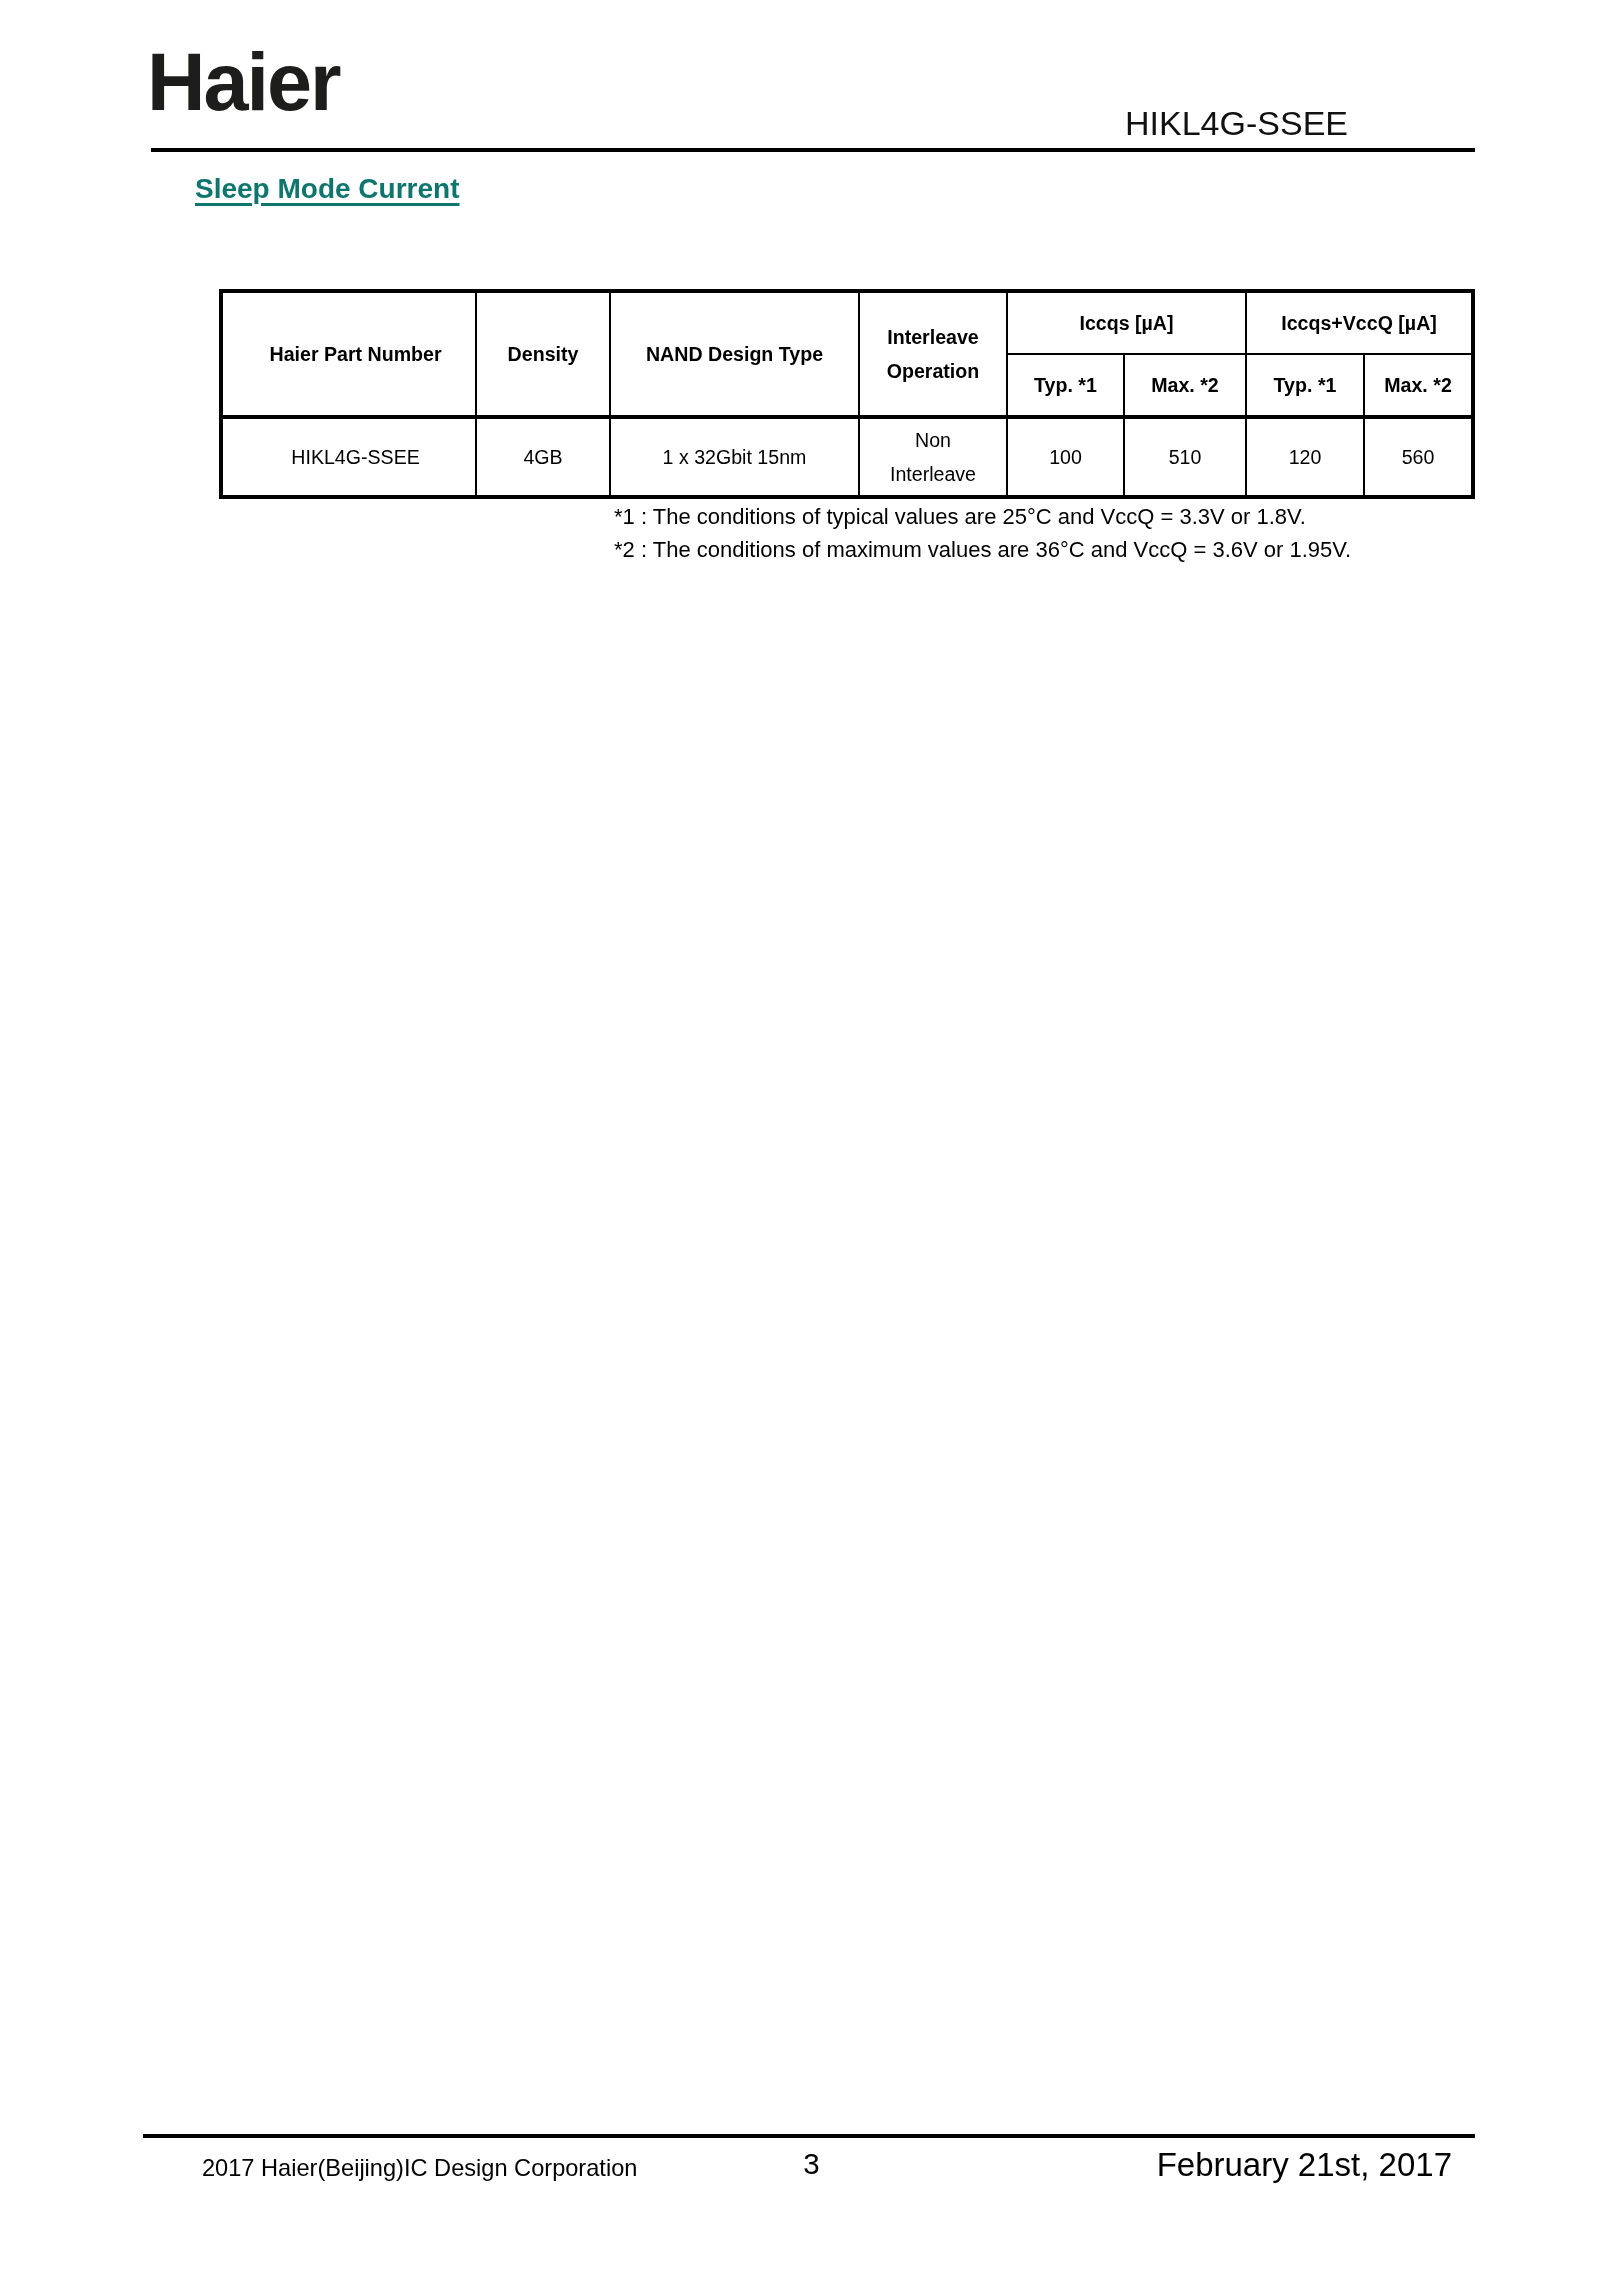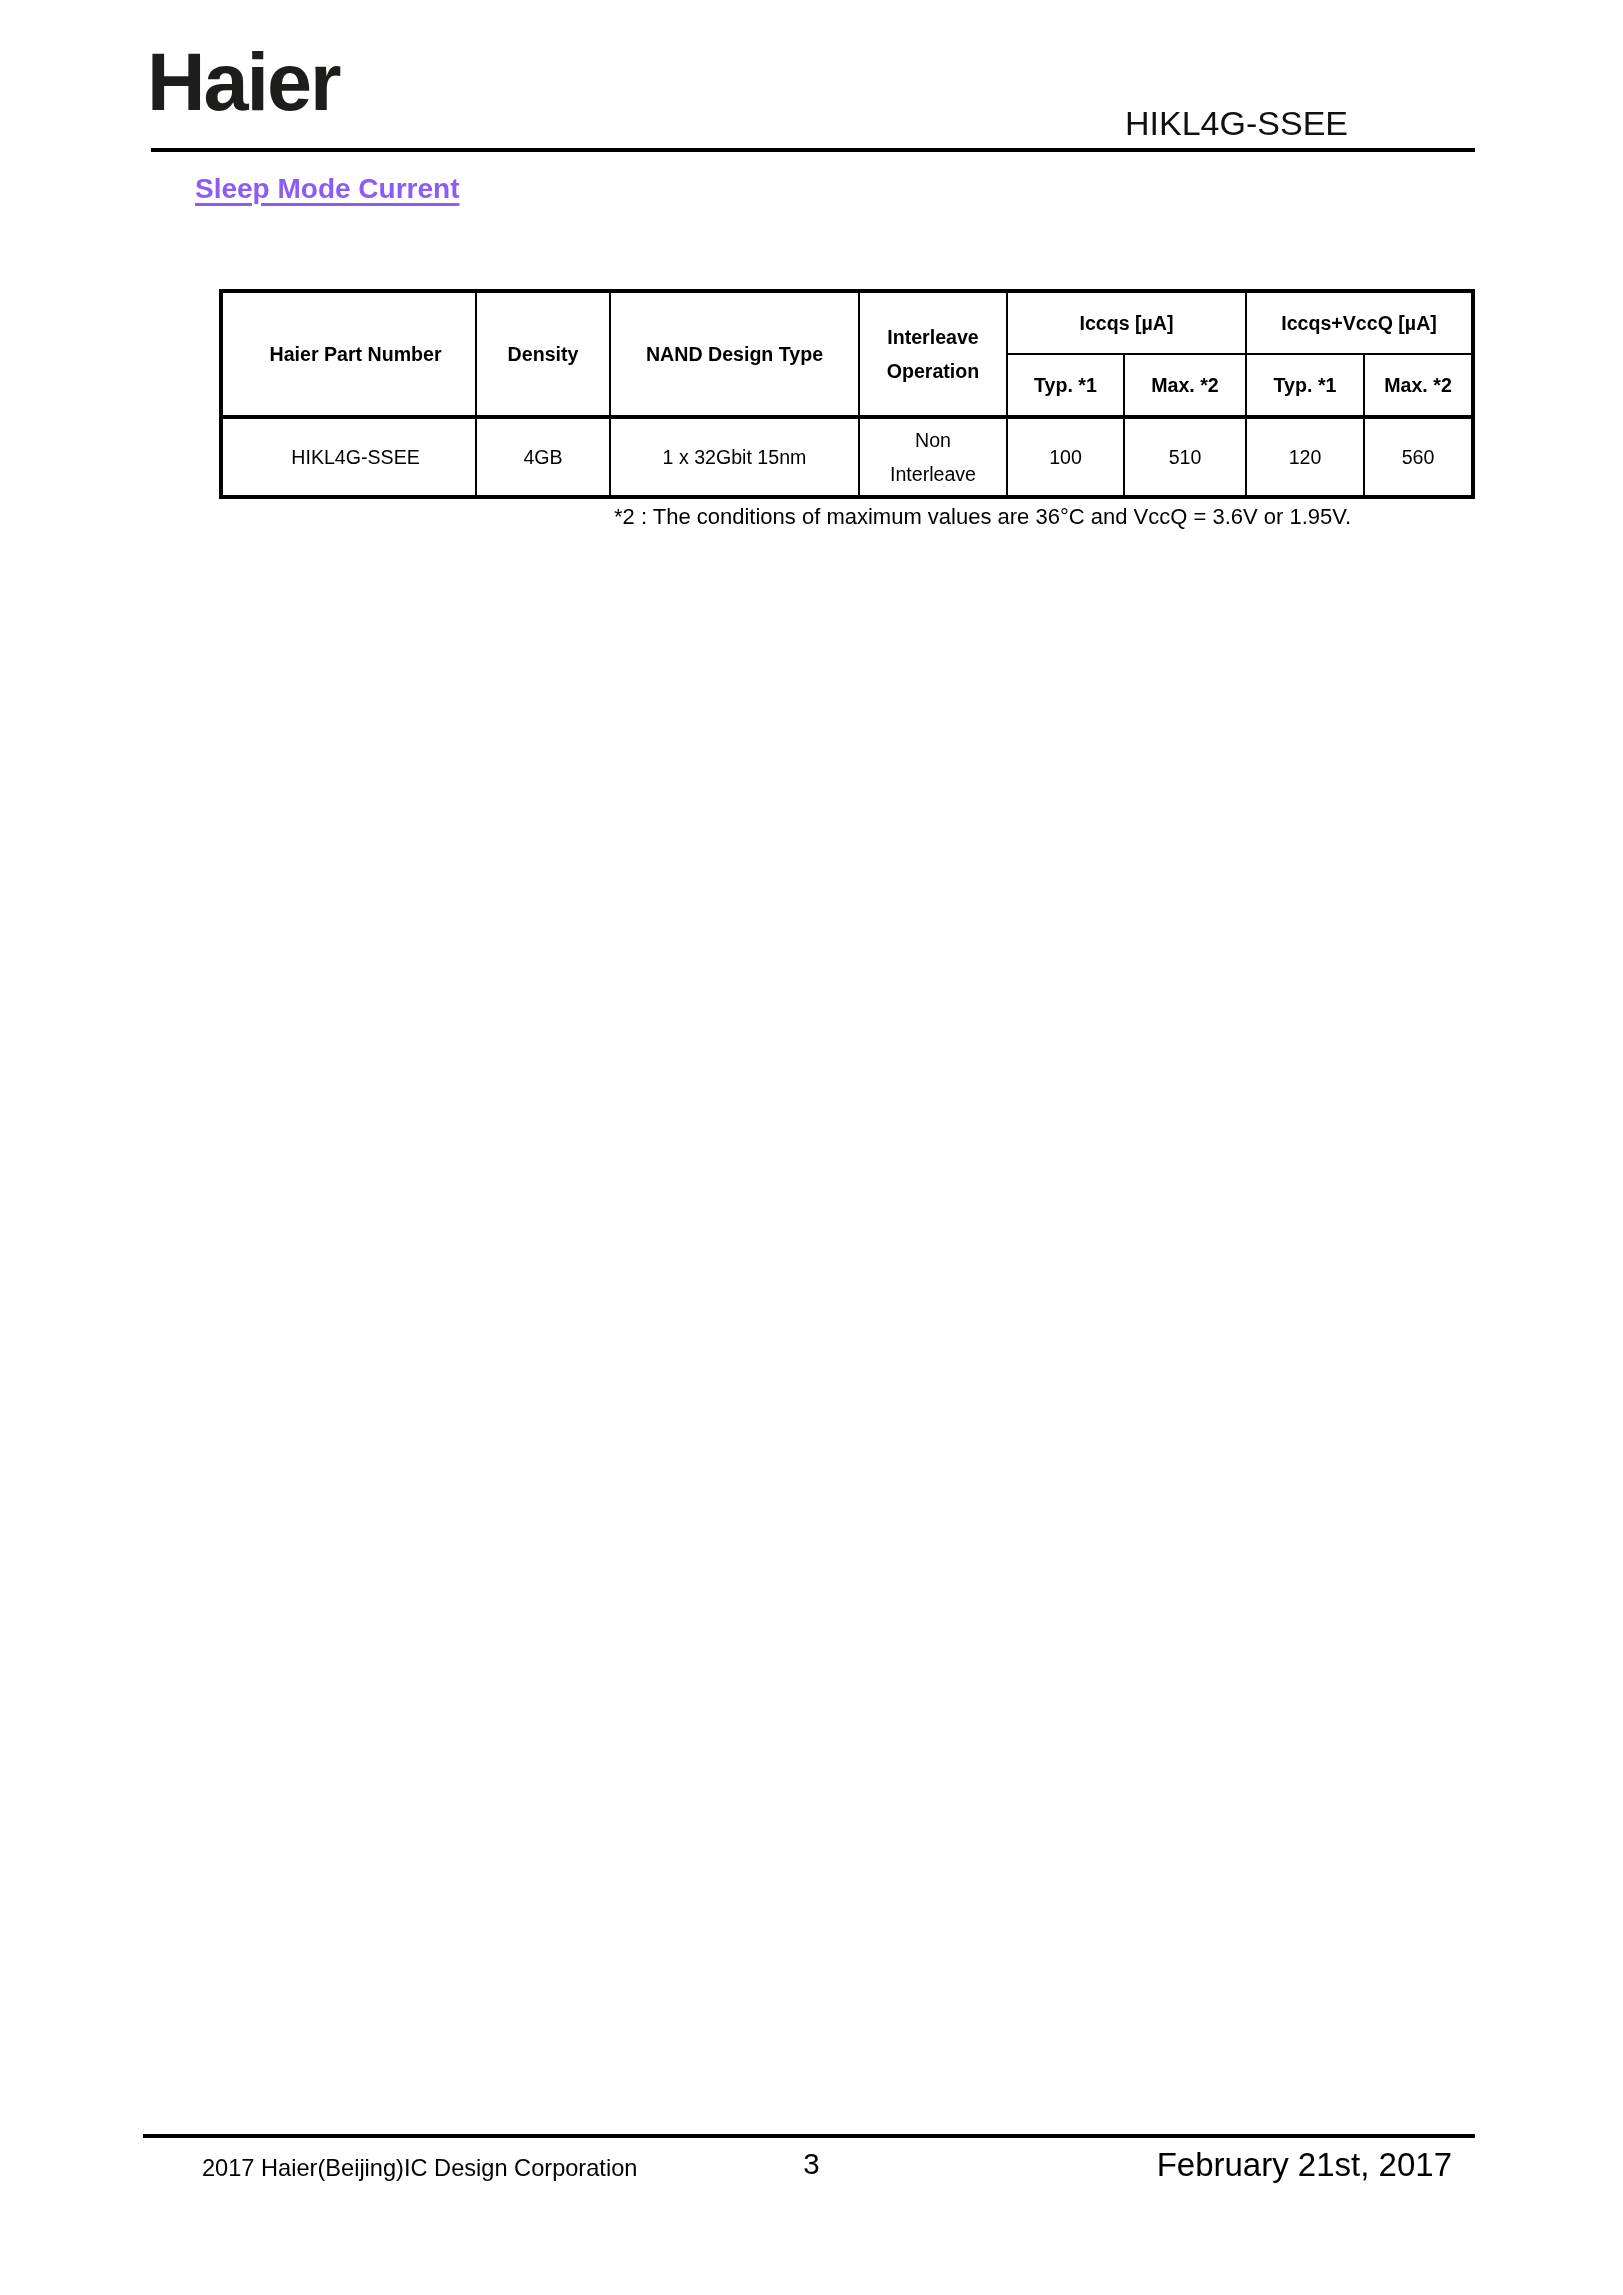--- a/index.html
+++ b/index.html
@@ -49,21 +49,21 @@
   .section-title {
     position: absolute;
     left: 195px;
     top: 153px;
     margin: 0;
     font-size: 28px;
     font-weight: bold;
     text-decoration: underline;
     text-decoration-thickness: 2.6px;
     text-underline-offset: 5.2px;
-    color: #8b5cf6;
+    color: #0f766e;
   }
 
   
   table.spec {
     position: absolute;
     left: 219px;
     top: 269px;
     width: 1253px;
     border-collapse: collapse;
     table-layout: fixed;
@@ -183,20 +183,21 @@
 Interleave</td>
         <td>100</td>
         <td>510</td>
         <td>120</td>
         <td>560</td>
       </tr>
     </tbody>
   </table>
 
   <div class="notes">
+    <div>*1 : The conditions of typical values are 25°C and VccQ = 3.3V or 1.8V.</div>
     <div>*2 : The conditions of maximum values are 36°C and VccQ = 3.6V or 1.95V.</div>
   </div>
 
   <div class="footer-rule"></div>
 
   <div class="footer-copyright">2017 Haier(Beijing)IC Design Corporation</div>
 
   <div class="footer-page">3</div>
 
   <div class="footer-date">February 21st, 2017</div>

